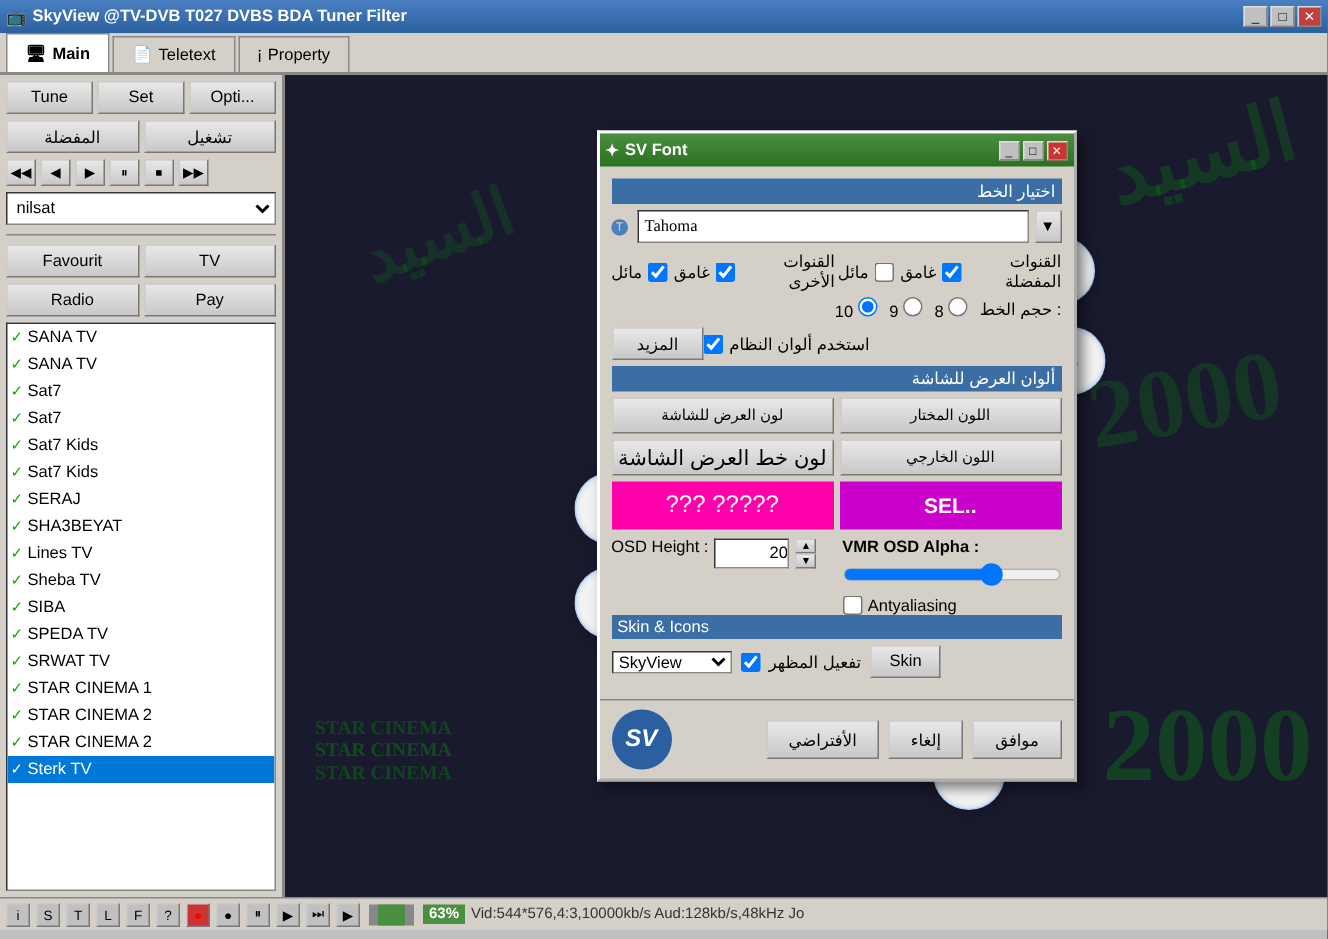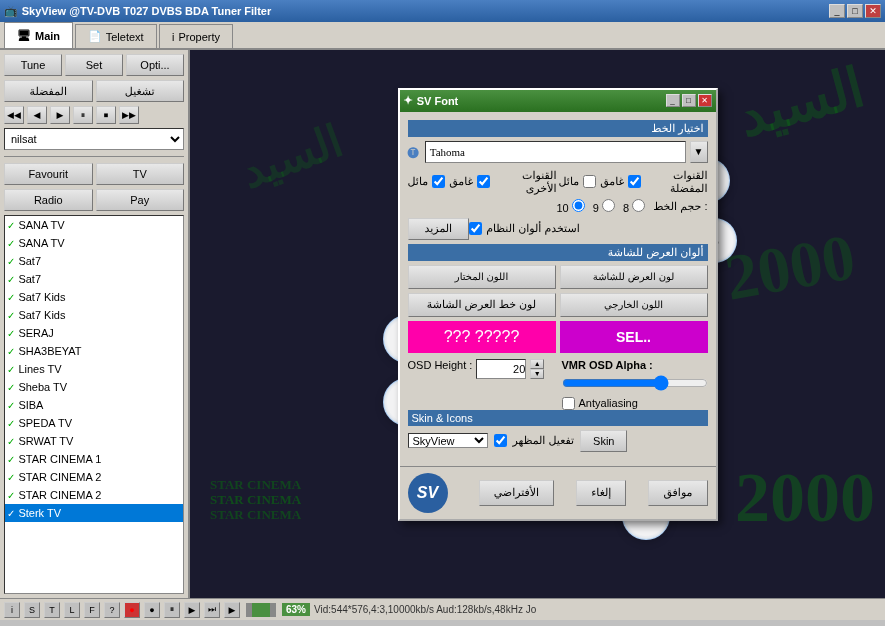--- a/index.html
+++ b/index.html
@@ -466,23 +466,23 @@
             <button class="more-btn">المزيد</button>
             <div style="display:flex;align-items:center;gap:4px;direction:rtl;">
               <span>استخدم ألوان النظام</span>
               <input type="checkbox" checked="" style="">
             </div>
           </div>
 
           <div class="color-section-header">ألوان العرض للشاشة</div>
 
           <div style="display:grid;grid-template-columns:1fr 1fr;gap:4px;margin-bottom:4px;">
+            <button class="color-btn">لون العرض للشاشة</button>
             <button class="color-btn">اللون المختار</button>
-            <button class="color-btn">لون العرض للشاشة</button>
-            <button class="color-btn" style="font-size:11px;"><span>لون خط العرض
+            <button class="color-btn" style="font-size:14px;"><span>لون خط العرض
 الشاشة</span></button>
             <button class="color-btn">اللون الخارجي</button>
           </div>
 
           <div class="preview-row">
             <div class="preview-pink">
               <span>??? ?????</span>
             </div>
             <div class="preview-magenta">
               <span>SEL..</span>
@@ -522,21 +522,21 @@
               <span>تفعيل المظهر</span>
               <button class="skin-btn">Skin</button>
             </div>
           </div>
         </div>
 
         <div class="action-row">
           <div style="display:flex;align-items:center;gap:6px;">
             <div class="sv-logo">SV</div>
           </div>
-          <div style="display:flex;gap:22px;align-items:center;">
+          <div style="display:flex;gap:6px;align-items:center;">
             <button class="action-btn">الأفتراضي</button>
             <button class="action-btn">إلغاء</button>
             <button class="action-btn">موافق</button>
           </div>
         </div>
       </div>
     </div>
 
     <div class="bubble" style="width:45px;height:45px;right:155px;top:108px;">1</div>
     <div class="bubble" style="width:50px;height:50px;left:220px;top:148px;">2</div>

